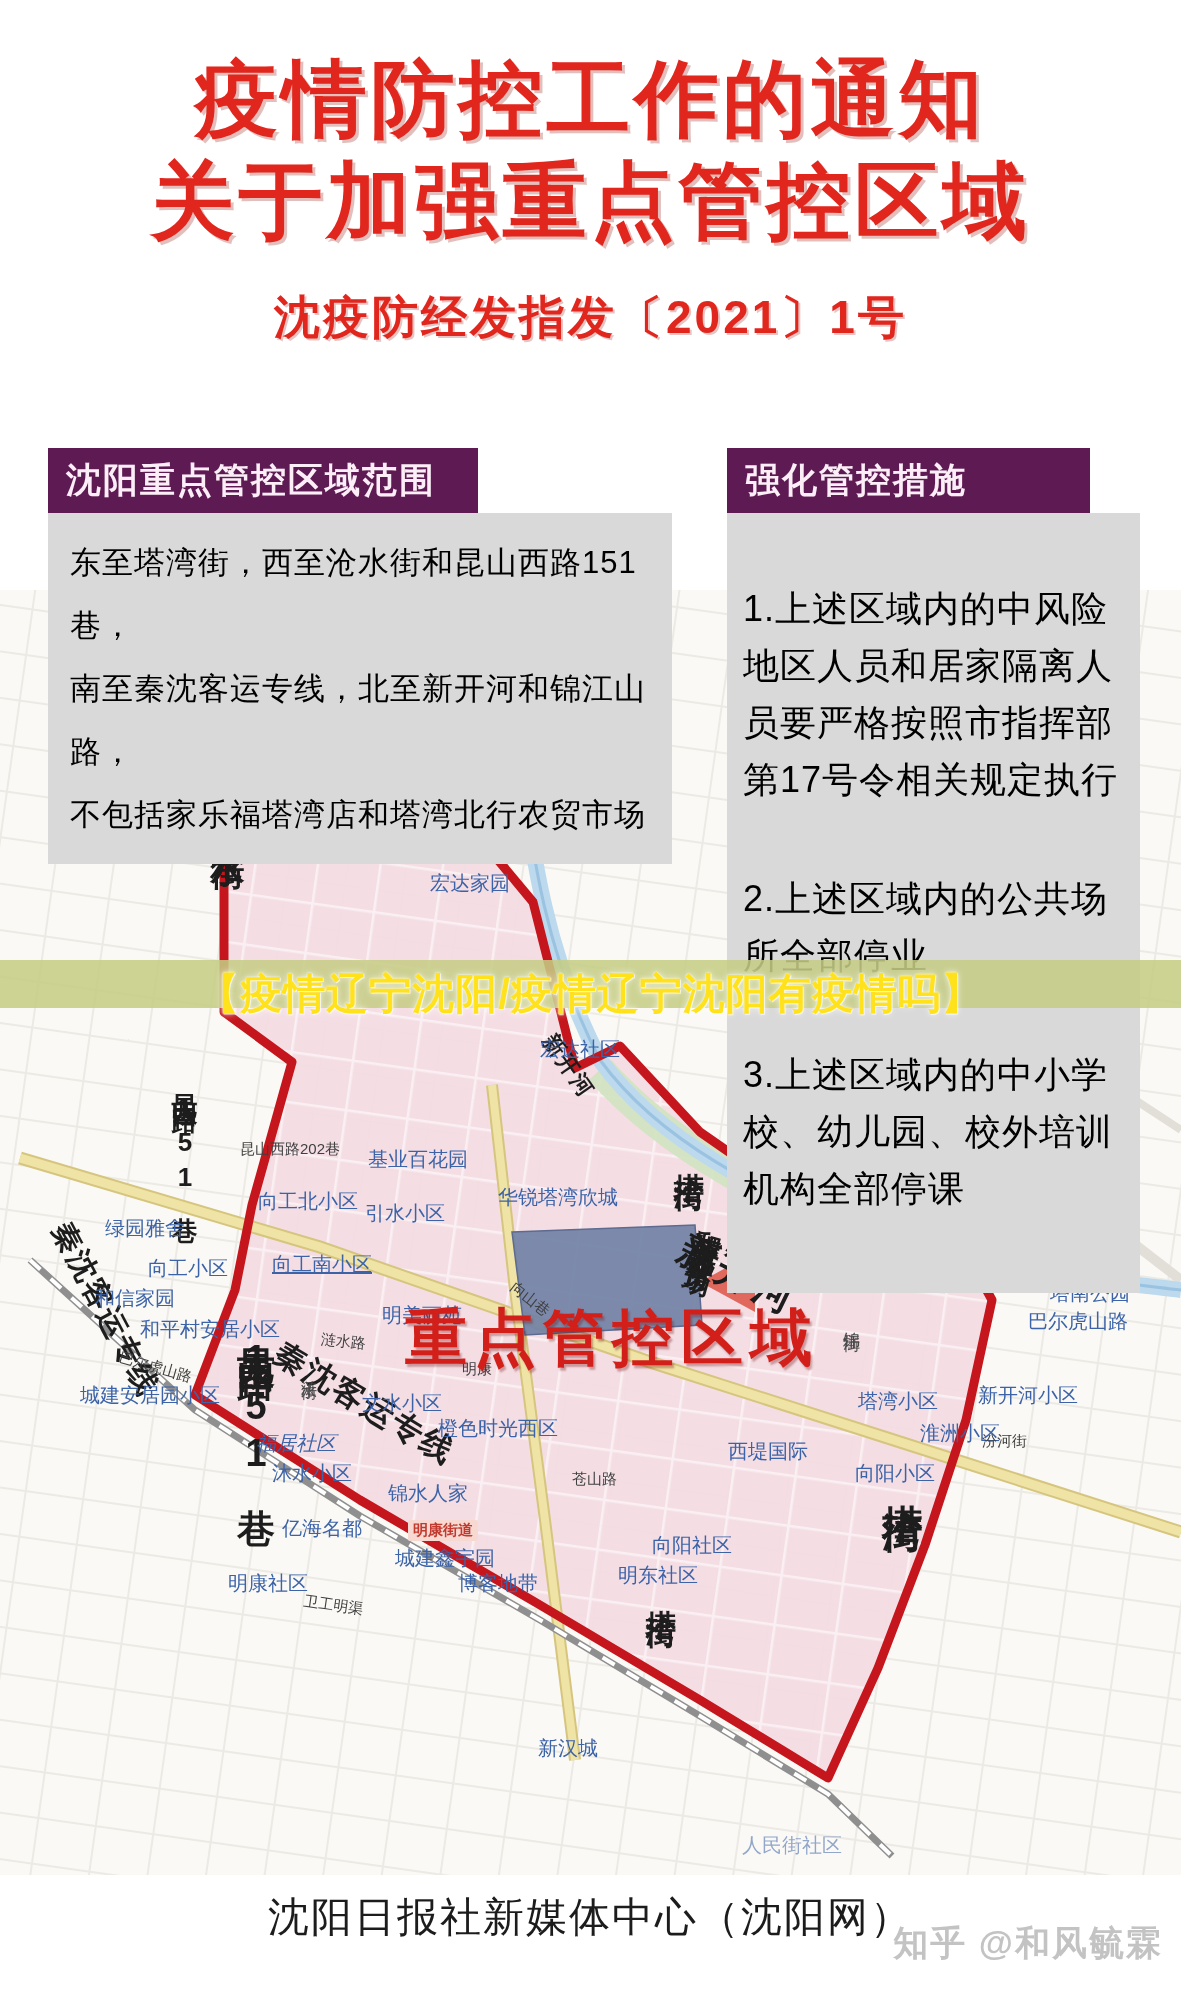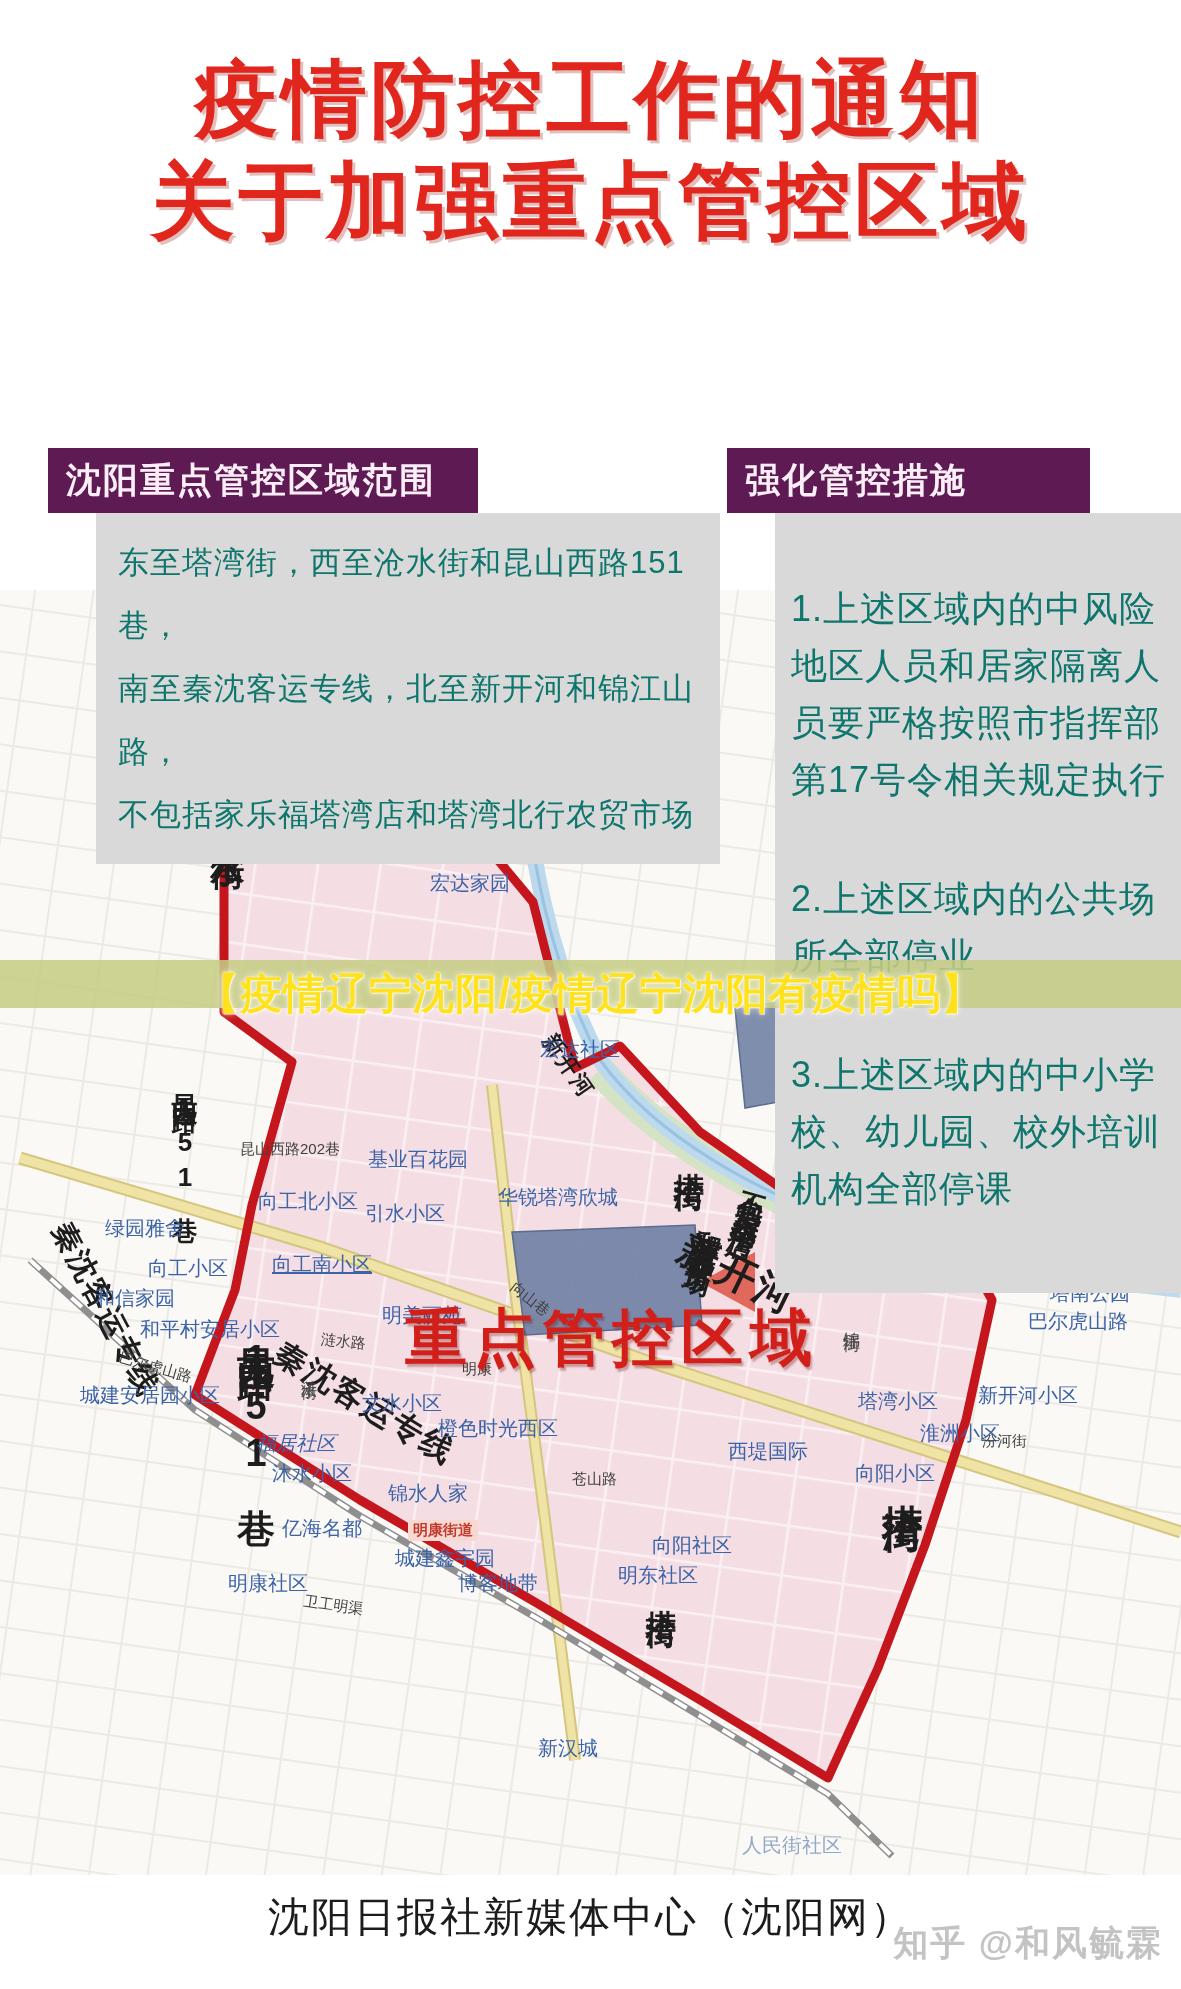--- a/index.html
+++ b/index.html
@@ -10,21 +10,21 @@
   
   .title-wrap{position:absolute;top:48px;left:0;width:1181px;text-align:center;z-index:2;}
   .title-line{font-size:84px;font-weight:900;color:#e1261d;letter-spacing:4px;line-height:1.22;
     text-shadow:3px 3px 0 rgba(150,25,15,.28);}
   .doc-number{margin-top:34px;font-size:46px;font-weight:900;color:#e1261d;letter-spacing:3px;
     text-shadow:2px 2px 0 rgba(150,25,15,.25);}
   
   .panel{position:absolute;z-index:3;}
   .panel-header{background:#5e1a52;color:#fbeef7;font-weight:900;font-size:35px;
     padding:9px 18px;letter-spacing:2px;box-sizing:border-box;}
-  .panel-body{background:#d9d9d9;color:#0f766e;box-sizing:border-box;white-space:pre-line;margin-left:48px;}
+  .panel-body{background:#d9d9d9;color:#000000;box-sizing:border-box;white-space:pre-line;}
   .left-panel{left:48px;top:448px;width:624px;}
   .left-panel .panel-header{width:430px;}
   .left-panel .panel-body{width:624px;min-height:250px;padding:18px 22px;
     font-size:31px;line-height:63px;letter-spacing:1px;}
   .right-panel{left:727px;top:448px;width:359px;}
   .right-panel .panel-header{width:363px;}
   .right-panel .panel-body{width:413px;padding:10px 16px 14px 16px;
     font-size:36px;line-height:57px;letter-spacing:1px;}
   .rp-item{margin:0 0 5px 0;white-space:pre-line;}
   
@@ -155,20 +155,21 @@
     <div class="mlabel s-dark" style="left: 982px; top: 1432px;">汾河街</div>
     <div class="mlabel s-dark" style="left: 305px; top: 1592px; transform: rotate(8deg);">卫工明渠</div>
     <div class="mlabel street-box" style="left: 408px; top: 1520px;">明康街道</div>
   </div>
 
 <div class="area-title">重点管控区域</div>
 
 <div class="title-wrap">
   <div class="title-line">疫情防控工作的通知</div>
   <div class="title-line">关于加强重点管控区域</div>
+  <div class="doc-number">沈疫防经发指发〔2021〕1号</div>
 </div>
 
 <div class="panel left-panel">
   <div class="panel-header">沈阳重点管控区域范围</div>
   <div class="panel-body">东至塔湾街，西至沧水街和昆山西路151巷，
 南至秦沈客运专线，北至新开河和锦江山路，
 不包括家乐福塔湾店和塔湾北行农贸市场</div>
 </div>
 
 <div class="panel right-panel">

